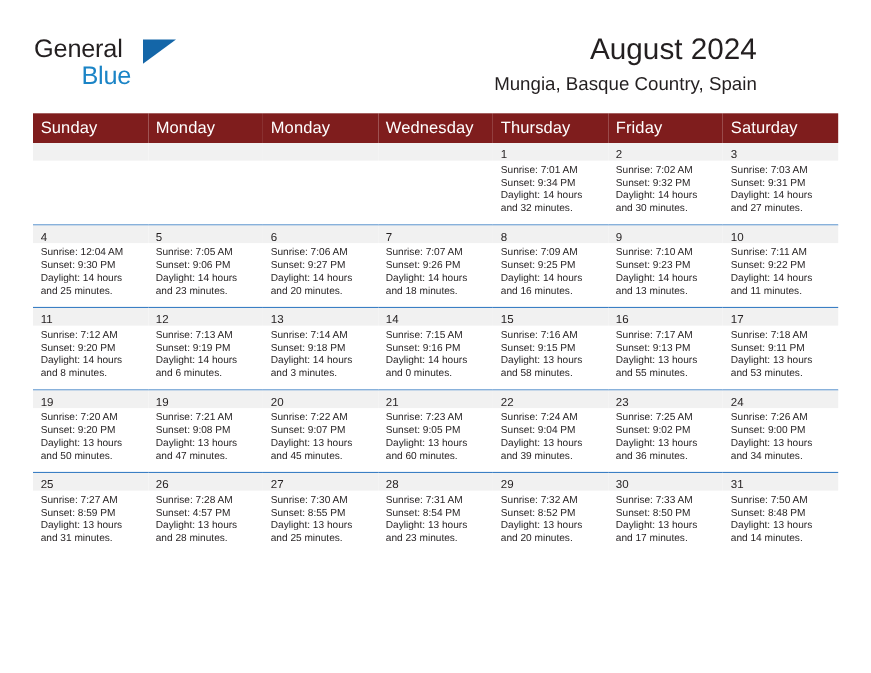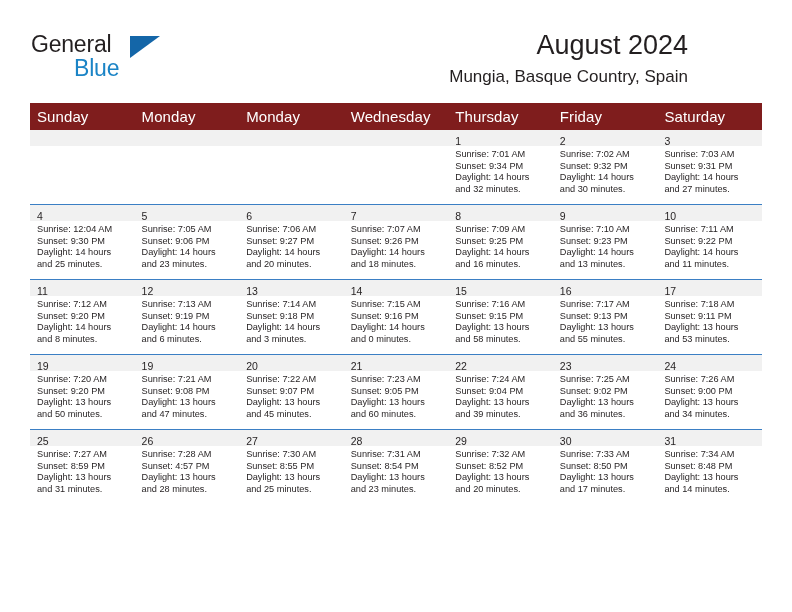--- a/index.html
+++ b/index.html
@@ -537,21 +537,21 @@
                   <div class="cell-line">Sunset: 8:50 PM</div>
                   <div class="cell-line">Daylight: 13 hours</div>
                   <div class="cell-line">and 17 minutes.</div>
                 </div>
               </div>
             </td>
             <td>
               <div class="cell-inner">
                 <div class="daynum-strip"><span class="daynum">31</span></div>
                 <div class="cell-lines">
-                  <div class="cell-line">Sunrise: 7:34 AM</div>
+                  <div class="cell-line">Sunrise: 7:50 AM</div>
                   <div class="cell-line">Sunset: 8:48 PM</div>
                   <div class="cell-line">Daylight: 13 hours</div>
                   <div class="cell-line">and 14 minutes.</div>
                 </div>
               </div>
             </td>
           </tr>
         </tbody>
     </table>
   </div>

